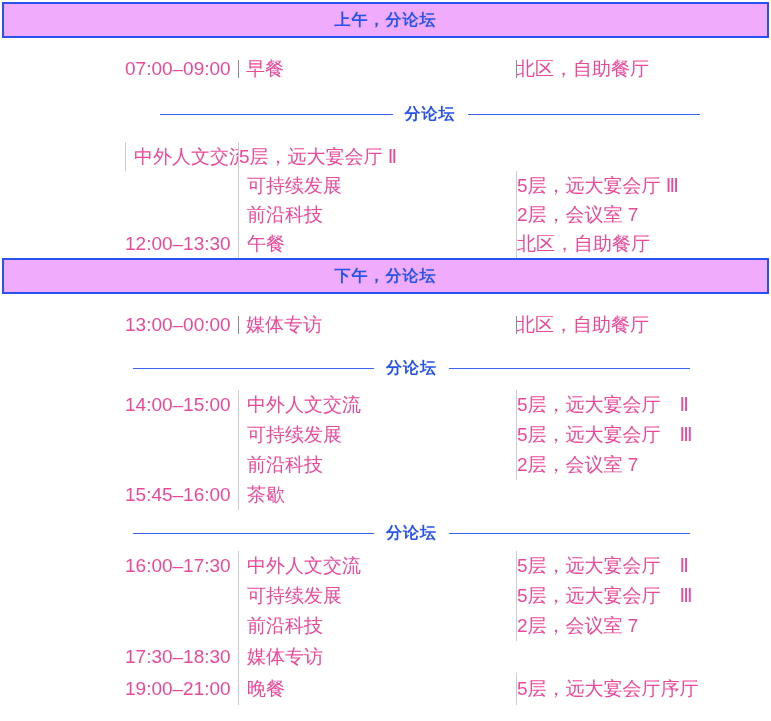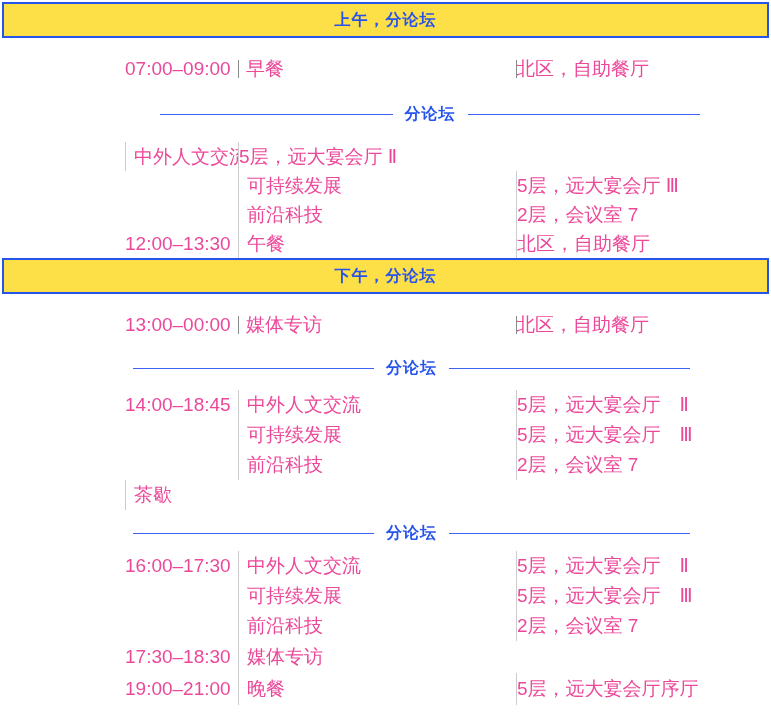--- a/index.html
+++ b/index.html
@@ -2,21 +2,21 @@
 <html><head>
 <meta charset="utf-8">
 <style>
   html,body{margin:0;padding:0;background:#ffffff;}
   .page{
     position:relative;width:771px;height:721px;overflow:hidden;background:#ffffff;
     font-family:"Liberation Sans","DejaVu Sans",sans-serif;
   }
   
   .sec-header{
-    margin:0 2px;height:32px;border:2px solid #2653EB;background:#fde047;
+    margin:0 2px;height:32px;border:2px solid #2653EB;background:#f0abfc;
     display:flex;align-items:center;justify-content:center;
   }
   .sec-header .sec-title{color:#2653EB;font-size:16px;font-weight:bold;letter-spacing:1px;}
   .mt2{margin-top:2px;}
   .mt28{font-family:Liberation Serif, serif;}
   
   .row{
     display:grid;grid-template-columns:113px 278px 1fr;
     padding-left:125px;align-items:center;height:29px;
     font-size:19px;color:#ec4899;
@@ -100,35 +100,36 @@
   </div>
 
   <div class="divider dv-noon">
     <span class="dline"></span>
     <span class="dlabel">分论坛</span>
     <span class="dline"></span>
   </div>
 
   <div class="grp2">
     <div class="row h30">
-      <div class="cell time">14:00–18:45</div>
+      <div class="cell time">14:00–15:00</div>
       <div class="cell event">中外人文交流</div>
       <div class="cell loc">5层，远大宴会厅　Ⅱ</div>
     </div>
     <div class="row h30">
       <div class="cell time"></div>
       <div class="cell event">可持续发展</div>
       <div class="cell loc">5层，远大宴会厅　Ⅲ</div>
     </div>
     <div class="row h30">
       <div class="cell time"></div>
       <div class="cell event">前沿科技</div>
       <div class="cell loc">2层，会议室 7</div>
     </div>
     <div class="row h30 no-loc">
+      <div class="cell time">15:45–16:00</div>
       <div class="cell event">茶歇</div>
       <div class="cell loc"></div>
     </div>
   </div>
 
   <div class="divider dv-late">
     <span class="dline"></span>
     <span class="dlabel">分论坛</span>
     <span class="dline"></span>
   </div>

